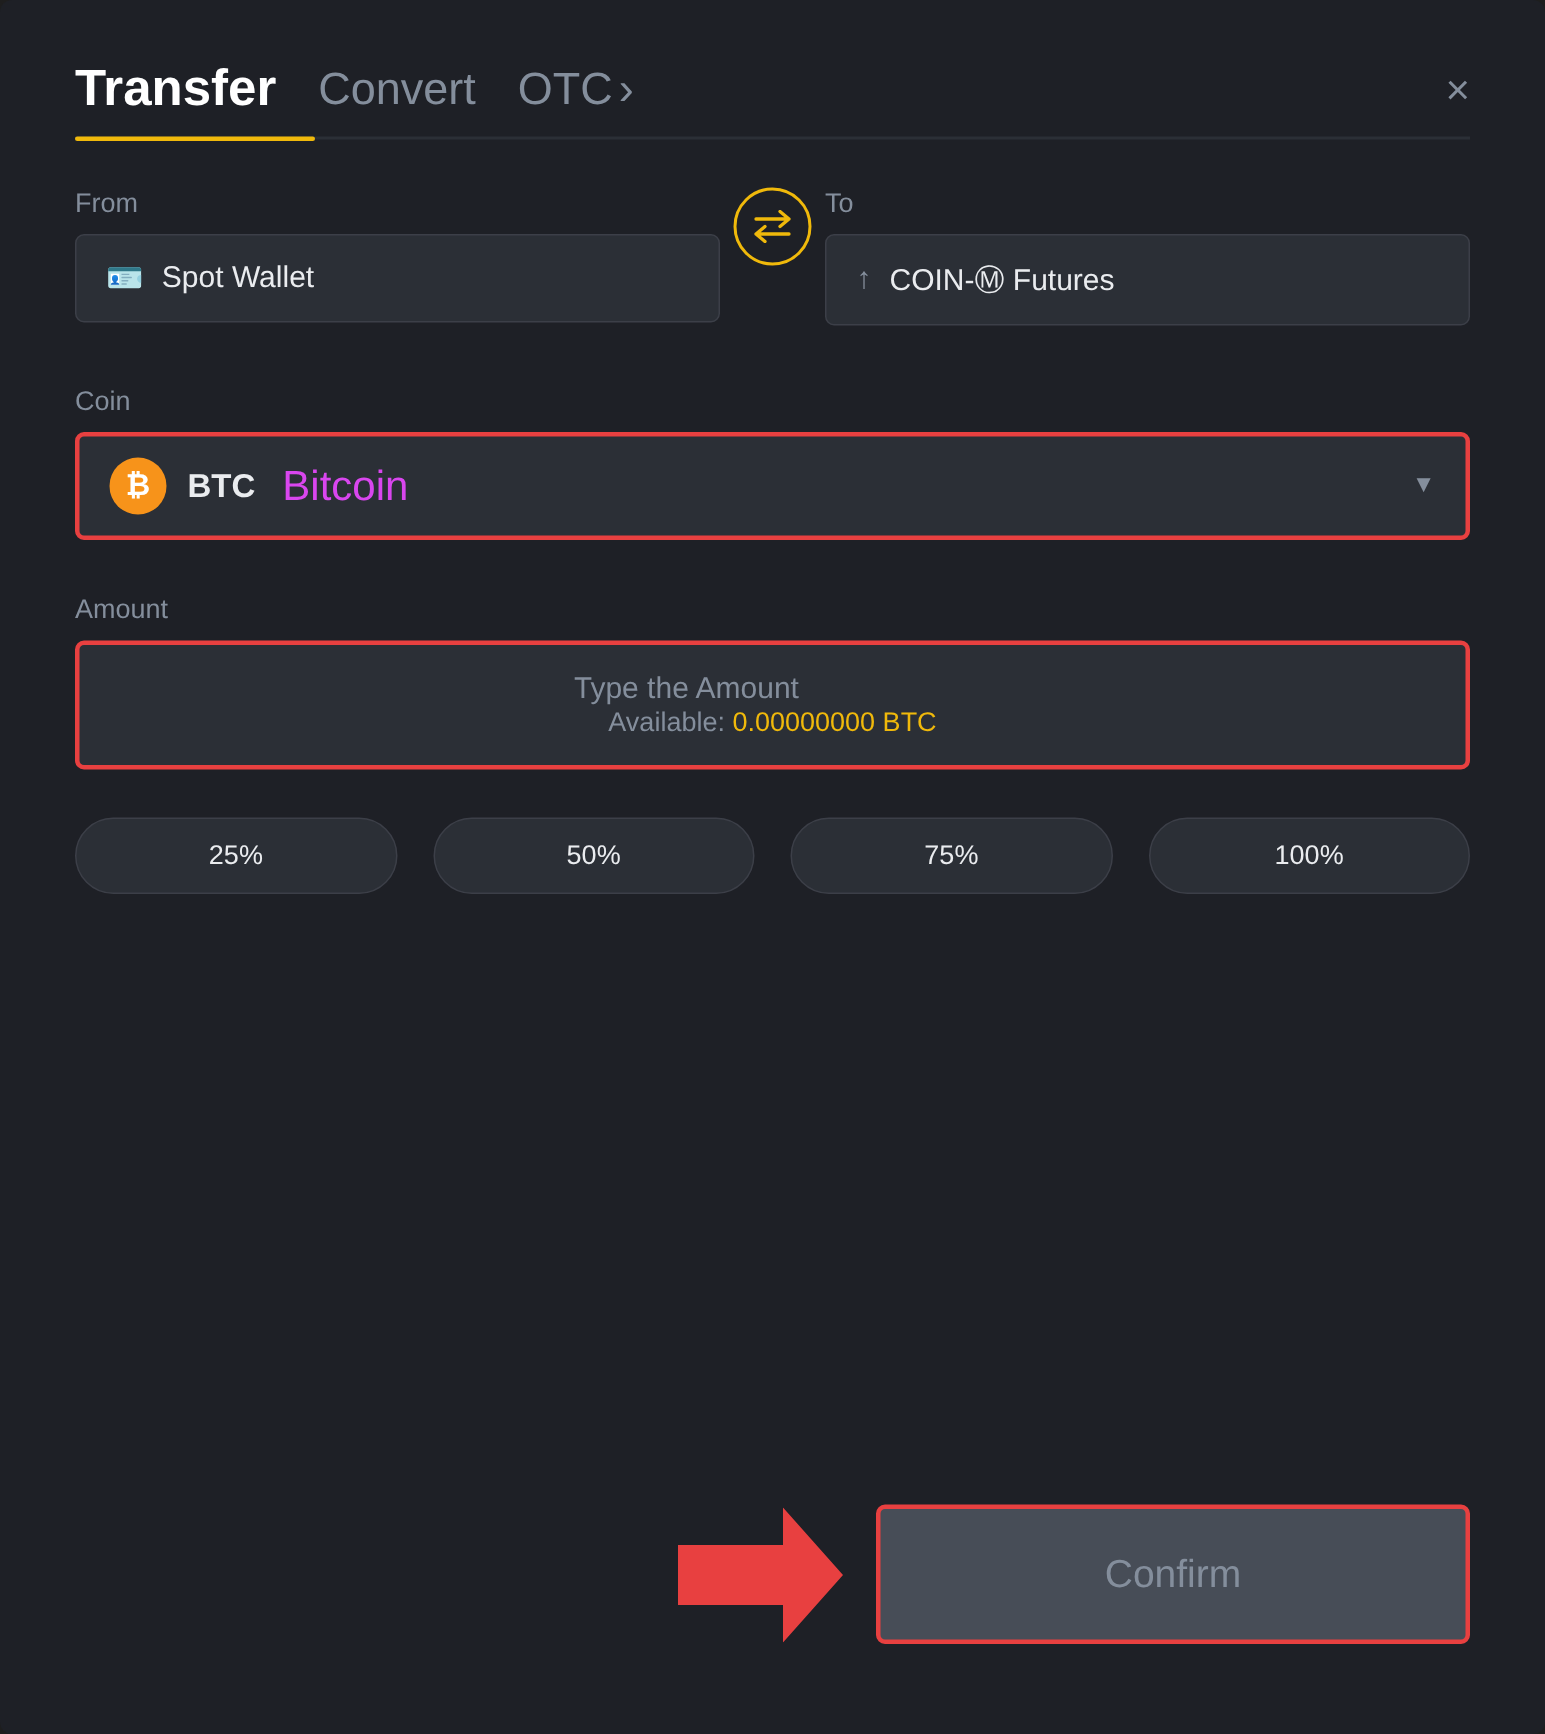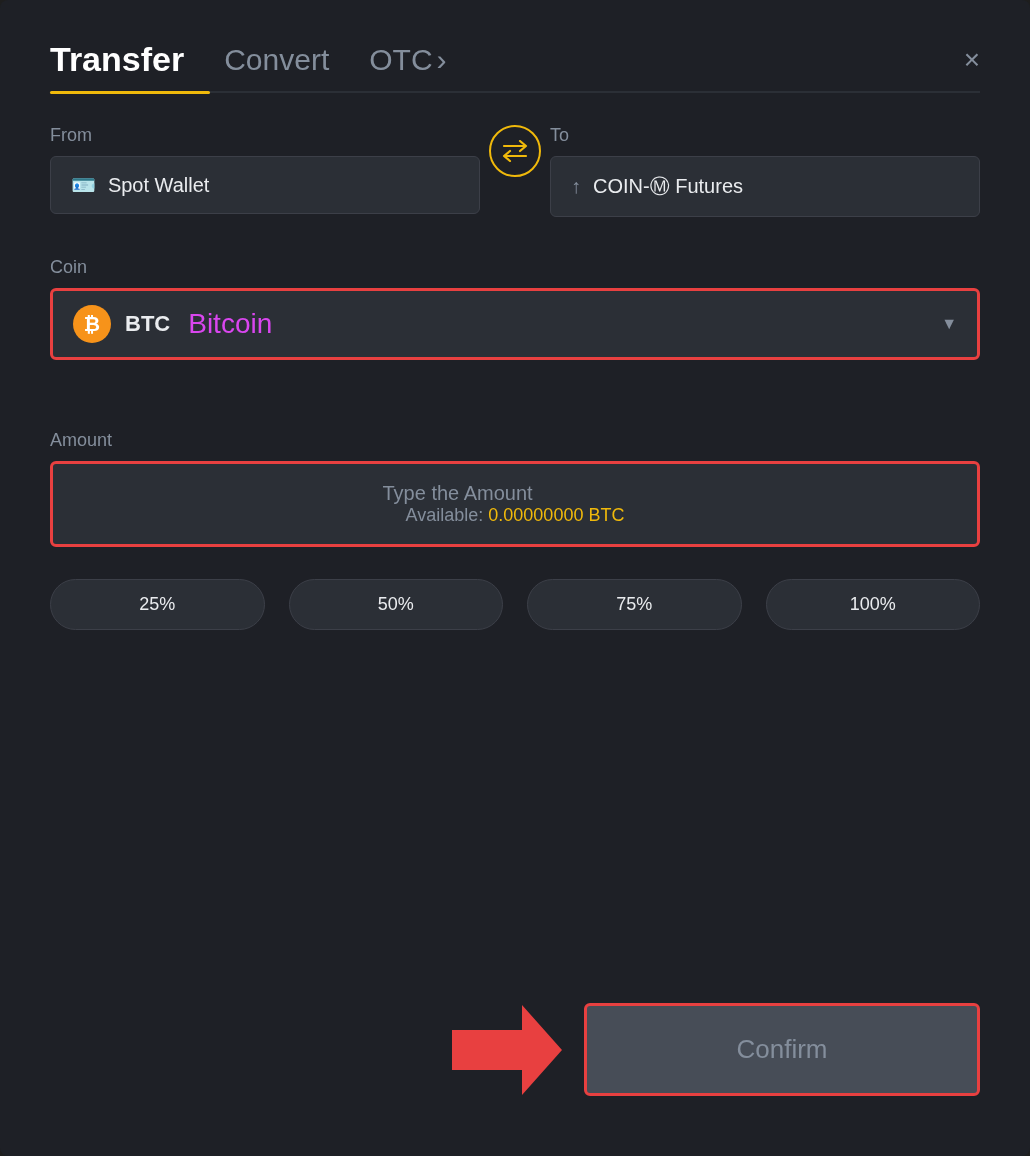--- a/index.html
+++ b/index.html
@@ -21,21 +21,21 @@
       padding: 40px 50px 60px 50px;
       position: relative;
       display: flex;
       flex-direction: column;
     }
 
     
     .header {
       display: flex;
       align-items: center;
-      gap: 40px;
+      gap: 28px;
       margin-bottom: 0;
     }
 
     .tab-transfer {
       font-size: 34px;
       font-weight: 700;
       color: #ffffff;
       cursor: pointer;
     }
 
@@ -198,21 +198,20 @@
 
     .chevron-down {
       margin-left: auto;
       color: #848e9c;
       font-size: 16px;
     }
 
     
     .amount-section {
       margin-bottom: 32px;
-      margin-top: 34px;
     }
 
     .amount-input-wrapper {
       background: #2b2f36;
       border: 3px solid #e84040;
       border-radius: 6px;
       padding: 18px 20px;
       display: flex;
       align-items: center;
       justify-content: space-between;

